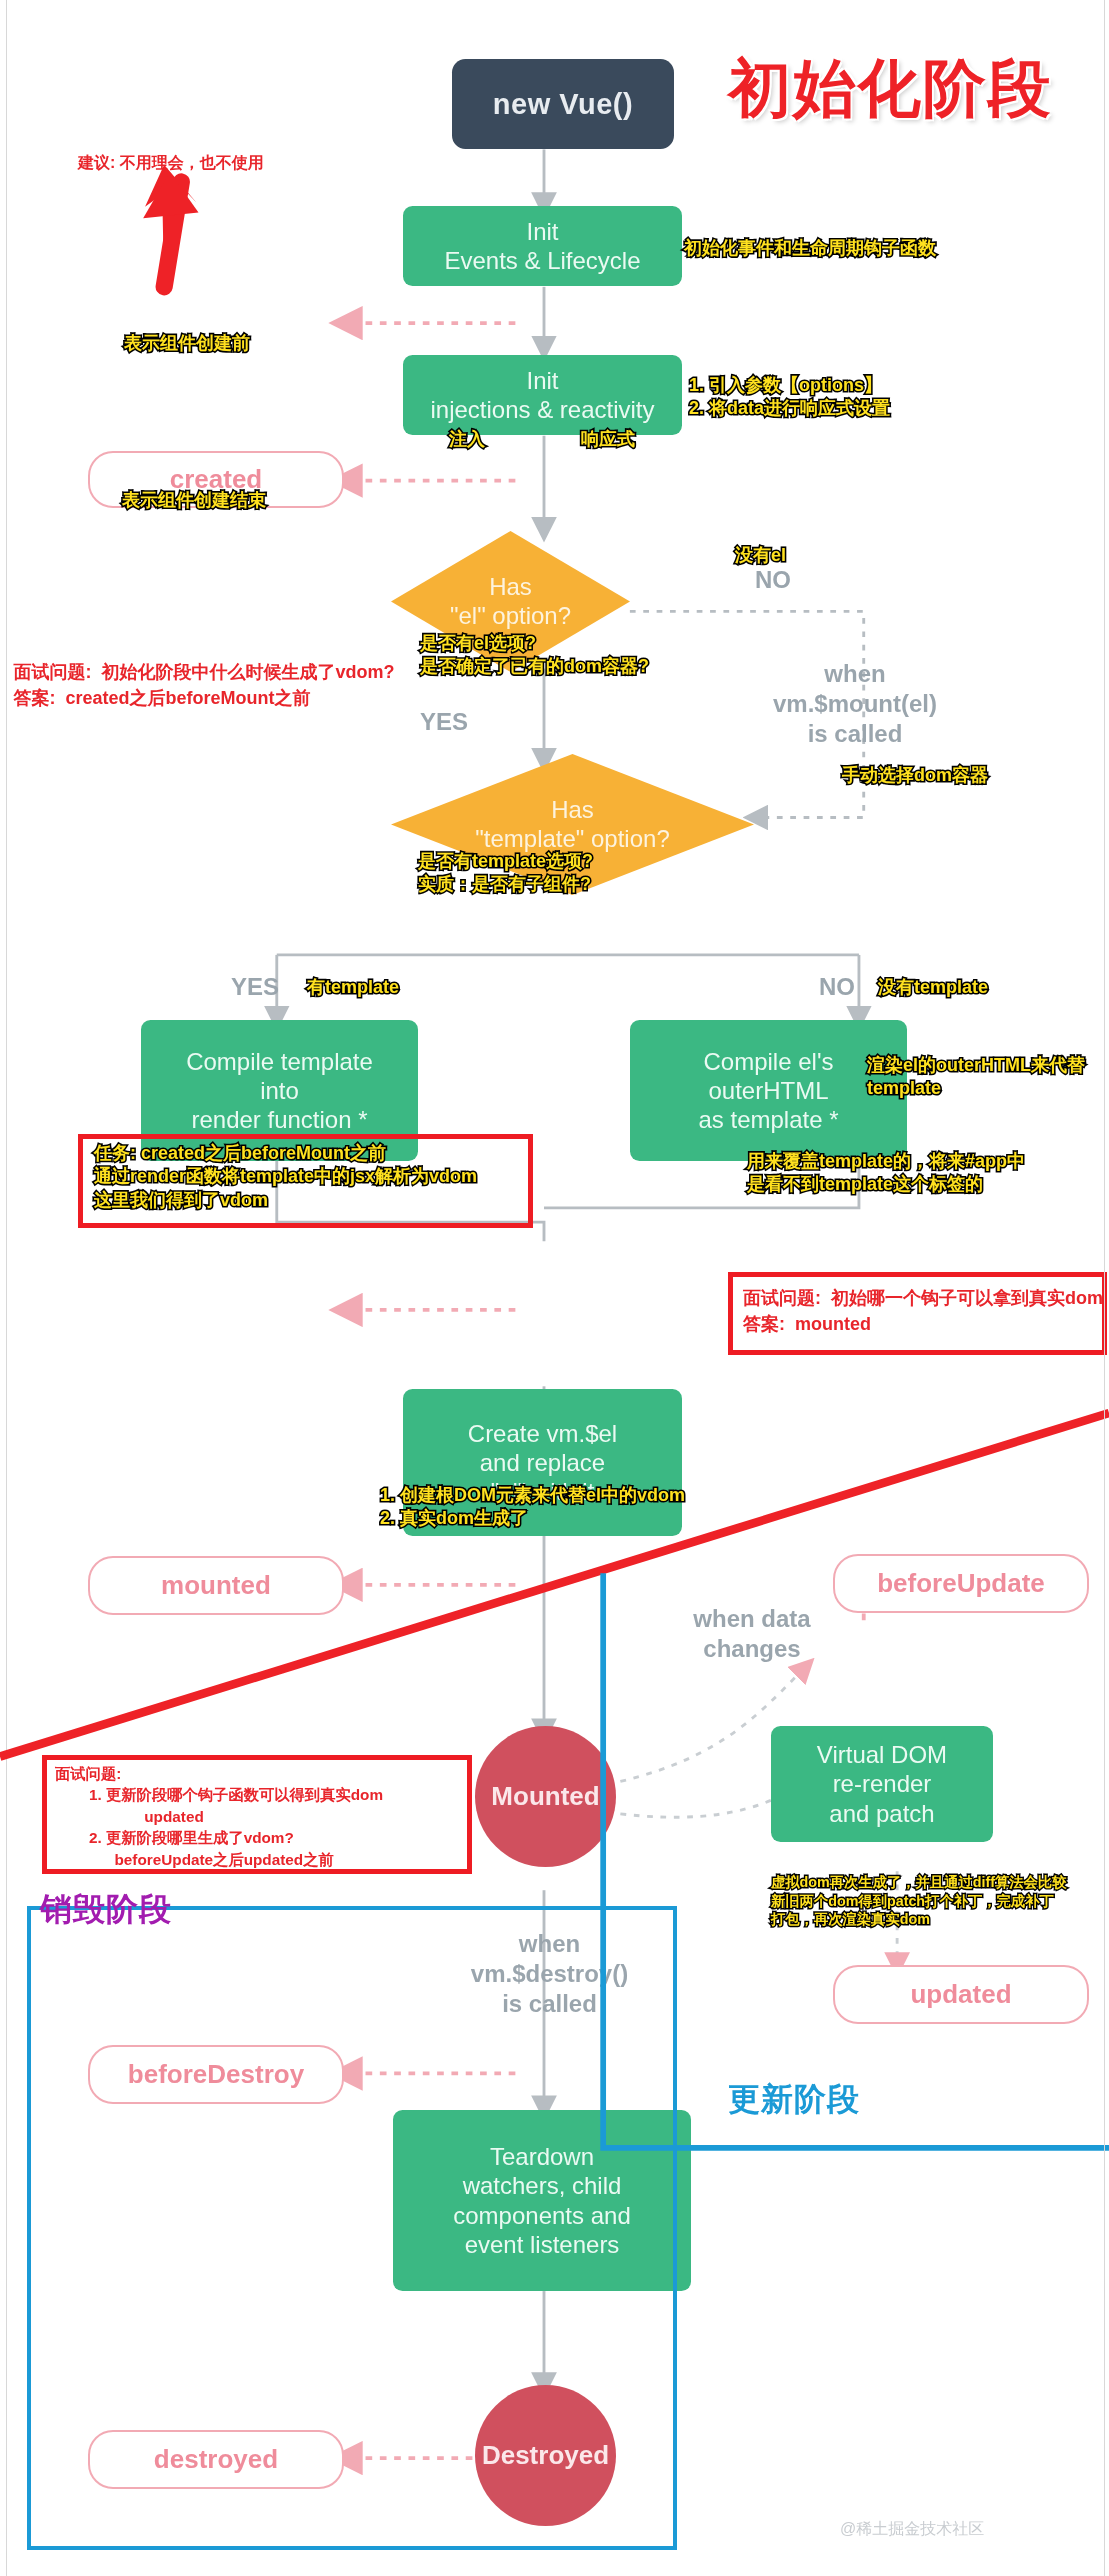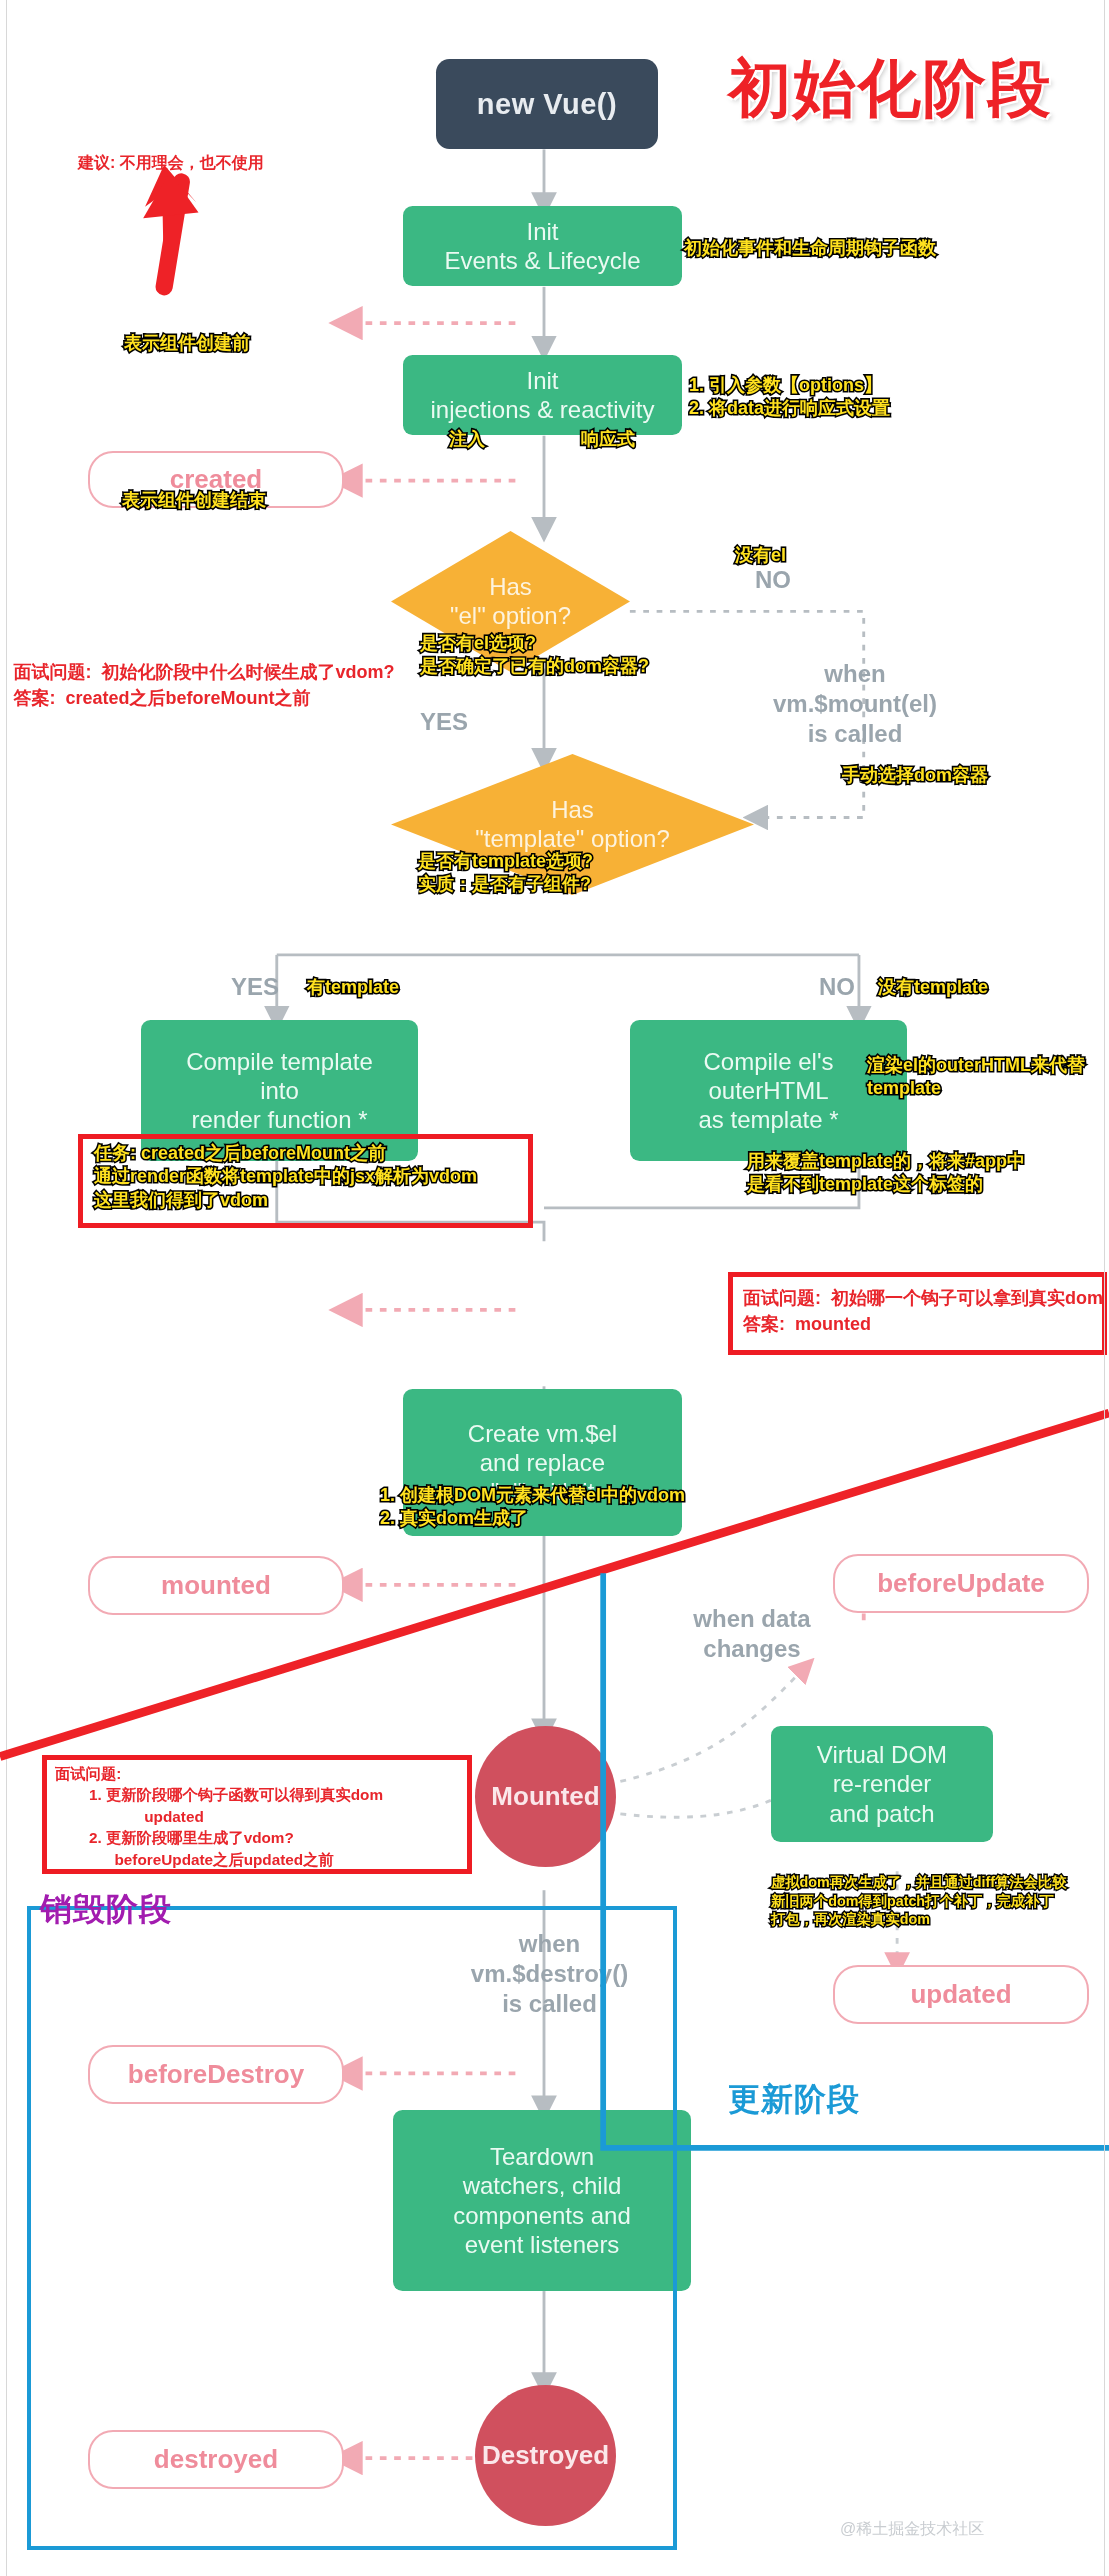--- a/index.html
+++ b/index.html
@@ -71,21 +71,21 @@
     <path d="M900,1215 L900,1265 L570,1265" fill="none" stroke="#b7bdc2" stroke-width="3"></path>
 
     <path d="M650,1866 C760,1840 800,1790 845,1745" fill="none" stroke="#c9ced2" stroke-width="3" stroke-dasharray="6,8" marker-end="url(#pa)"></path>
     <path d="M905,1697 L905,1660 L905,1655" fill="none" stroke="#f2aab4" stroke-width="4" stroke-dasharray="7,8" marker-end="url(#pa)"></path>
     <path d="M650,1900 C780,1915 830,1880 880,1840" fill="none" stroke="#c9ced2" stroke-width="3" stroke-dasharray="6,8"></path>
     <line x1="940" y1="1960" x2="940" y2="2060" stroke="#c9ced2" stroke-width="3" stroke-dasharray="6,8" marker-end="url(#pa)"></line>
   </svg>
 
   <div class="bigtitle" style="left:728px;top:46px;">初始化阶段</div>
 
-  <div class="node dark" style="left:436px;top:59px;width:222px;height:90px;">new Vue()</div>
+  <div class="node dark" style="left:452px;top:59px;width:222px;height:90px;">new Vue()</div>
 
   <div class="node green" style="left:403px;top:206px;width:279px;height:80px;white-space:pre-line;">Init
 Events &amp; Lifecycle</div>
 
   <div class="node green" style="left:403px;top:355px;width:279px;height:80px;white-space:pre-line;">Init
 injections &amp; reactivity</div>
 
   <div class="node diamond" style="left:391px;top:531px;width:239px;height:141px;white-space:pre-line;">Has
 "el" option?</div>
 

